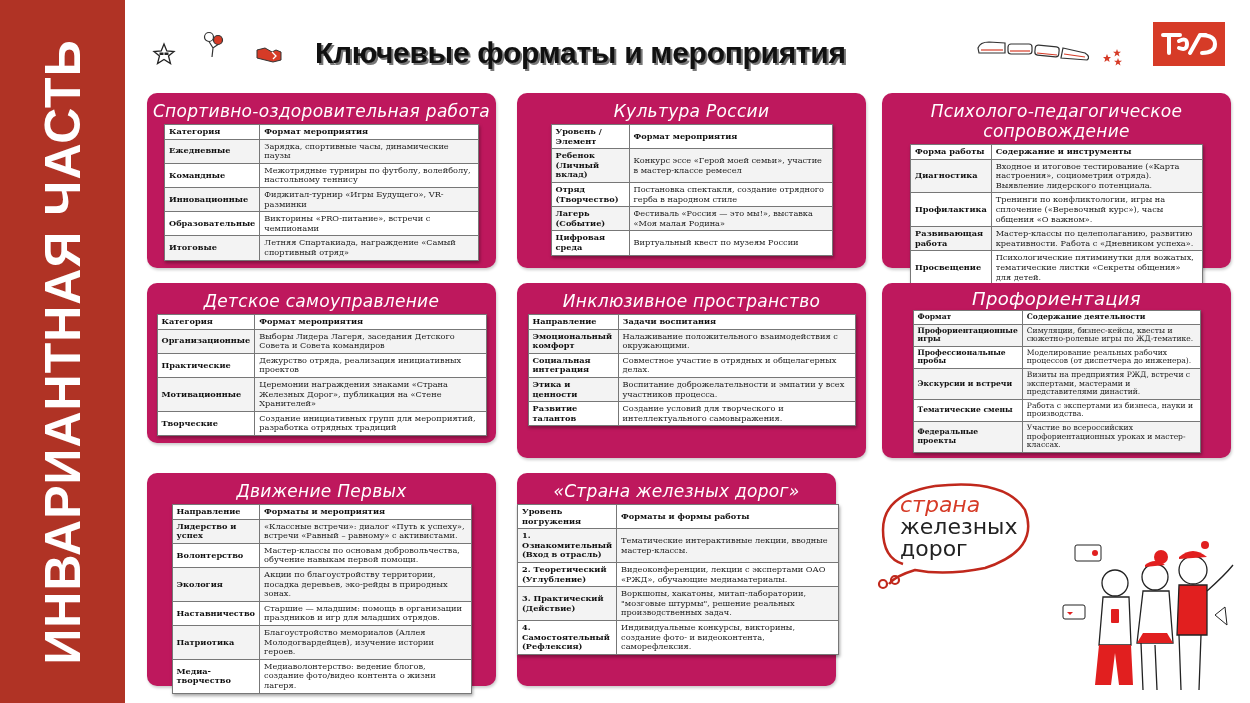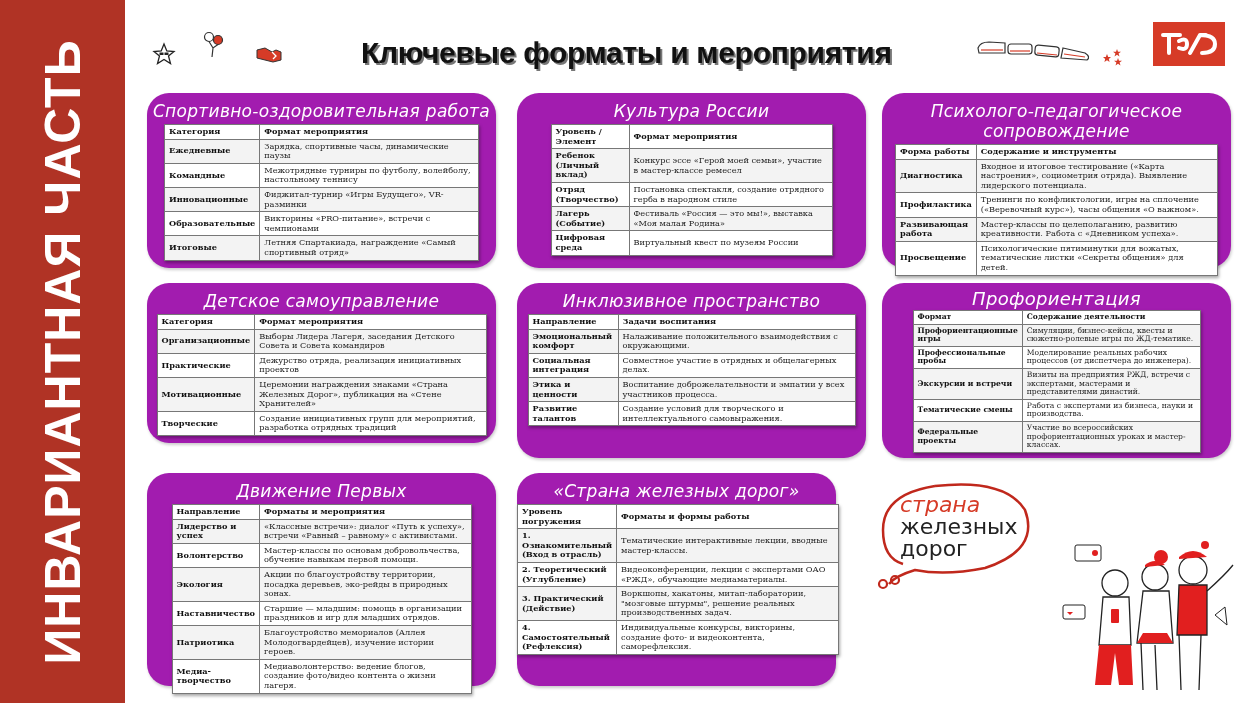--- a/index.html
+++ b/index.html
@@ -29,22 +29,22 @@
   }
   .deco { position: absolute; }
 
   .logo-rzd {
     position: absolute; left: 1153px; top: 22px; width: 72px; height: 44px;
     background: #d63b27; display: flex; align-items: center; justify-content: center;
   }
 
   .panel {
     position: absolute;
-    background: #a21caf;
-    border-radius: 22px;
+    background: #be185d;
+    border-radius: 10px;
     box-shadow: 1px 2px 3px rgba(0,0,0,0.2);
   }
   .panel-title {
     text-align: center; color: #fff;
     font-family: "DejaVu Sans", sans-serif;
     font-size: 17px; letter-spacing: 0.3px;
     font-style: italic;
     margin-top: 8px; margin-bottom: 3px;
     line-height: 20px;
   }
@@ -86,21 +86,21 @@
 </svg>
 <svg class="deco" style="left:203px;top:30px" width="22" height="30" viewBox="0 0 22 30">
   <circle cx="6" cy="7" r="4.5" fill="#fff" stroke="#333" stroke-width="1.2"></circle>
   <circle cx="15" cy="10" r="4.5" fill="#d63b27" stroke="#333" stroke-width="1.2"></circle>
   <path d="M6 11.5 L10 18 L15 14.5 M10 18 L9 27" fill="none" stroke="#333" stroke-width="1.2"></path>
 </svg>
 <svg class="deco" style="left:256px;top:46px" width="26" height="18" viewBox="0 0 26 18">
   <path d="M1 4 L9 2 L16 6 L20 4 L25 6 L25 14 L17 16 L9 14 L1 12 Z" fill="#d63b27" stroke="#333" stroke-width="1"></path>
   <path d="M16 6 L20 10 L17 13" fill="none" stroke="#fff" stroke-width="1.3"></path>
 </svg>
-<div class="page-title" style="left:315px;top:36px;position:absolute;margin-left:46px;">Ключевые форматы и мероприятия</div>
+<div class="page-title" style="left:315px;top:36px;position:absolute;">Ключевые форматы и мероприятия</div>
 <svg class="deco" style="left:975px;top:38px" width="118" height="28" viewBox="0 0 118 28">
   <g fill="#fff" stroke="#333" stroke-width="1.2">
     <path d="M3 10 Q5 4 14 4 L30 5 L30 15 L4 15 Z"></path>
     <rect x="33" y="6" width="24" height="10" rx="3"></rect>
     <rect x="60" y="8" width="24" height="10" rx="3" transform="rotate(6 72 13)"></rect>
     <path d="M88 10 L110 15 Q116 19 112 22 L86 20 Z"></path>
   </g>
   <g stroke="#d63b27" stroke-width="1.2">
       <line x1="6" y1="12" x2="28" y2="12"></line>
       <line x1="35" y1="13" x2="55" y2="13"></line>
@@ -176,21 +176,21 @@
     <tr>
           <td class="k">Цифровая среда</td>
           <td>Виртуальный квест по музеям России</td>
         </tr>
   </tbody>
     </table>
 </div>
 
 <div class="panel" style="left:882px;top:93px;width:349px;height:175px;">
   <div class="panel-title">Психолого-педагогическое сопровождение</div>
-  <table class="data" style="width:323px;">
+  <table class="data" style="width:293px;">
     <tbody>
         <tr>
           <th style="width:70px">Форма работы</th>
           <th>Содержание и инструменты</th>
         </tr>
     <tr>
           <td class="k">Диагностика</td>
           <td>Входное и итоговое тестирование («Карта настроения», социометрия отряда). Выявление лидерского потенциала.</td>
         </tr>
     <tr>

